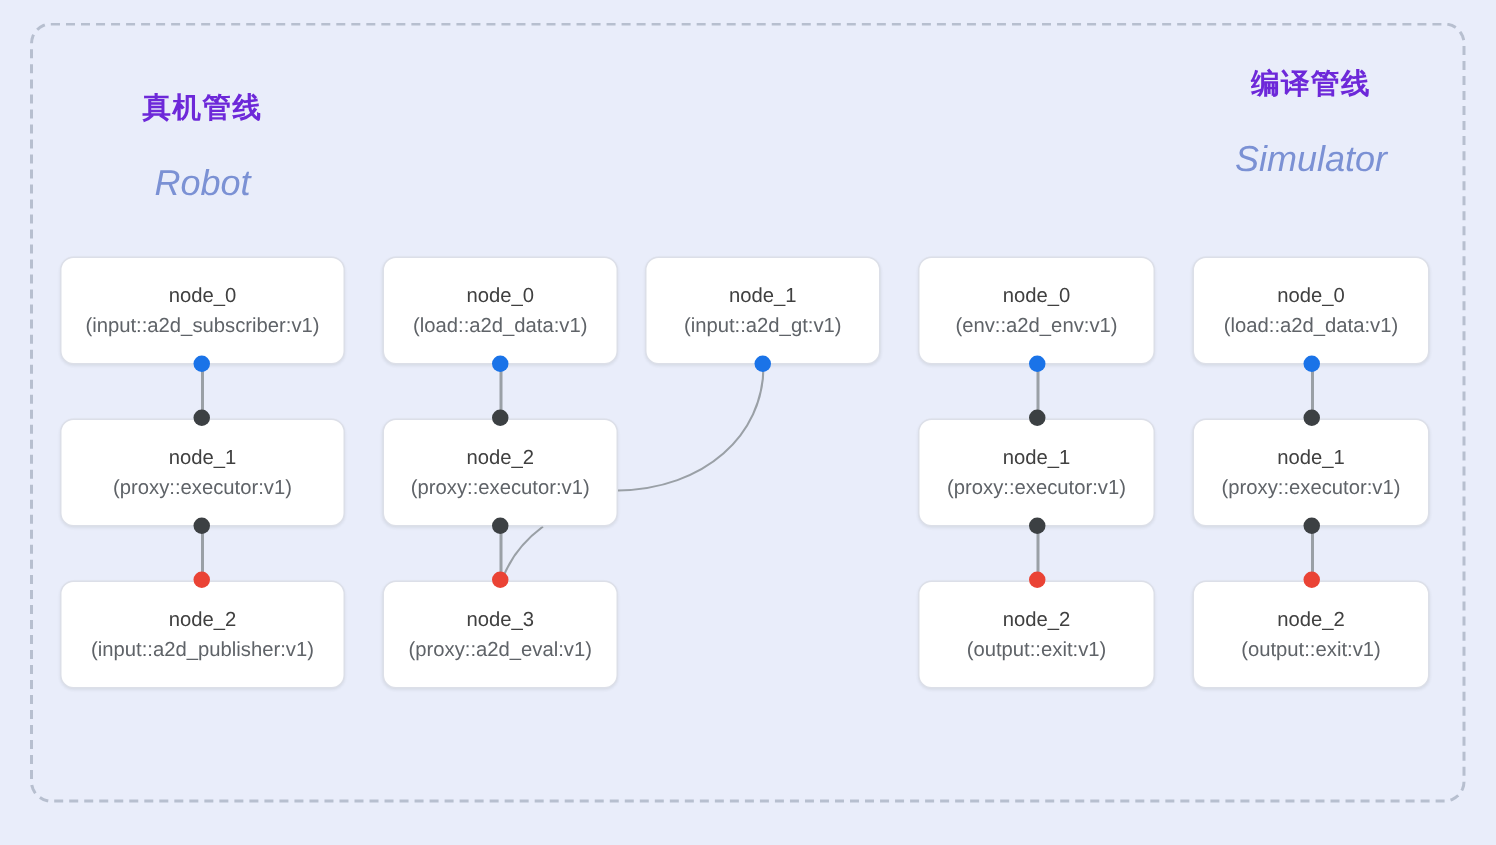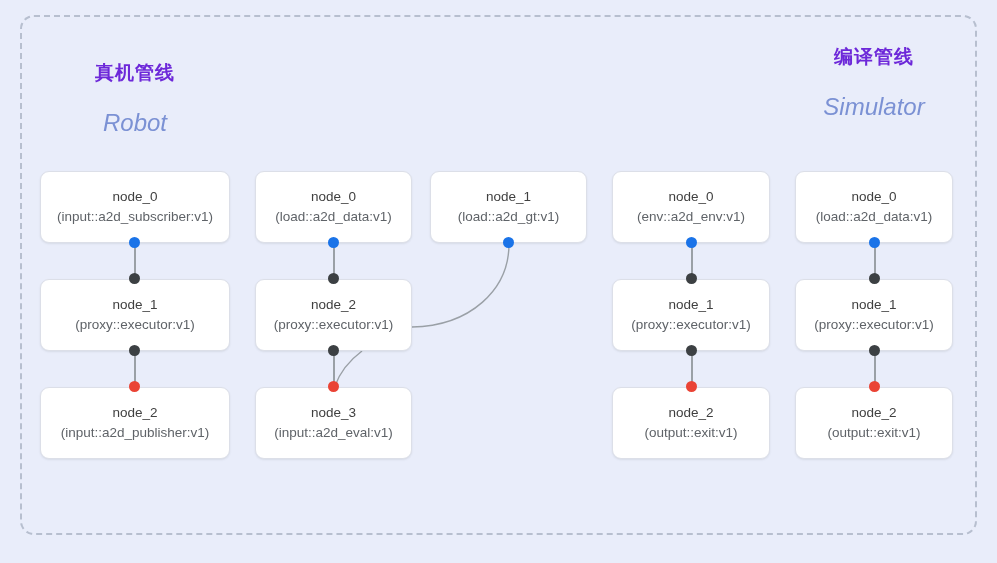--- a/index.html
+++ b/index.html
@@ -162,35 +162,35 @@
   <div class="node-box" style="left:255px; top:171px; width:157px; height:72px;">
     <div class="node-name">node_0</div>
     <div class="node-type">(load::a2d_data:v1)</div>
   </div>
   <div class="port port-out" style="left:328px; top:237px;"></div>
   <div class="edge-line" style="left:333px; top:243px; height:36px;"></div>
   <div class="port port-in" style="left:328px; top:273px;"></div>
 
   <div class="node-box" style="left:430px; top:171px; width:157px; height:72px;">
     <div class="node-name">node_1</div>
-    <div class="node-type">(load::a2d_gt:v1)</div>
+    <div class="node-type">(input::a2d_gt:v1)</div>
   </div>
   <div class="port port-out" style="left:503px; top:237px;"></div>
 
   <div class="node-box" style="left:255px; top:279px; width:157px; height:72px;">
     <div class="node-name">node_2</div>
     <div class="node-type">(proxy::executor:v1)</div>
   </div>
   <div class="port port-in" style="left:328px; top:345px;"></div>
   <div class="edge-line" style="left:333px; top:351px; height:36px;"></div>
   <div class="port port-term" style="left:328px; top:381px;"></div>
 
   <div class="node-box" style="left:255px; top:387px; width:157px; height:72px;">
     <div class="node-name">node_3</div>
-    <div class="node-type">(input::a2d_eval:v1)</div>
+    <div class="node-type">(proxy::a2d_eval:v1)</div>
   </div>
 
 
   <div class="node-box" style="left:612px; top:171px; width:158px; height:72px;">
     <div class="node-name">node_0</div>
     <div class="node-type">(env::a2d_env:v1)</div>
   </div>
   <div class="port port-out" style="left:686px; top:237px;"></div>
   <div class="edge-line" style="left:691px; top:243px; height:36px;"></div>
   <div class="port port-in" style="left:686px; top:273px;"></div>

